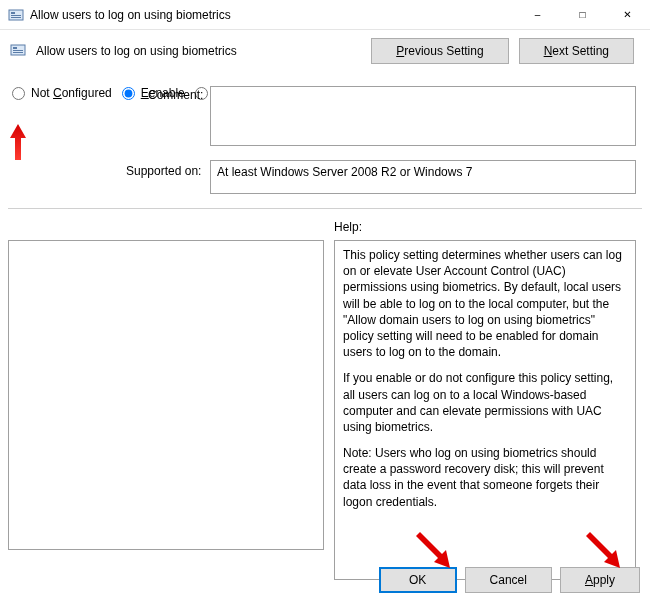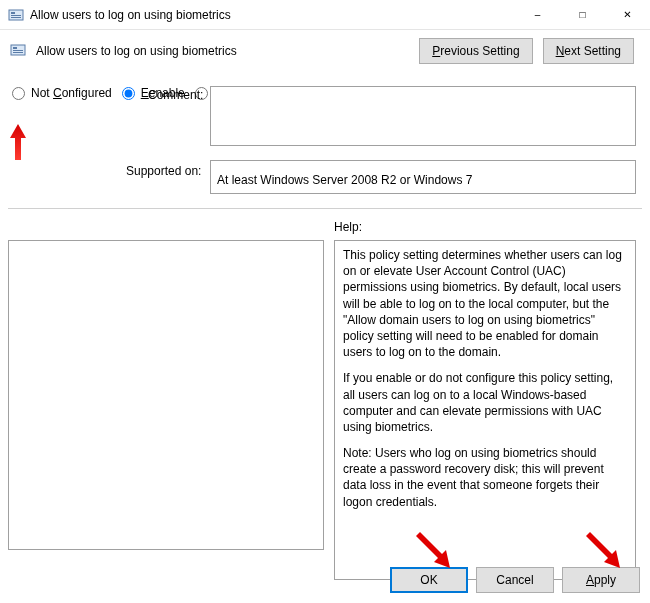--- a/index.html
+++ b/index.html
@@ -41,21 +41,21 @@
   .header-row .icon {
     width: 18px; height: 18px; margin-right: 8px;
     display: inline-flex;
   }
   .header-row .ht { flex: 1; font-size: 12px; }
   .navbtns { display: flex; gap: 10px; margin-right: 6px; }
   button.std {
     background: #e1e1e1;
     border: 1px solid #adadad;
     font: inherit;
-    padding: 5px 12px;
+    padding: 5px 24px;
     min-width: 80px;
   }
   button.default {
     background: #e1e1e1;
     border: 1px solid #0078d7;
     outline: 1px solid #0078d7;
     outline-offset: -2px;
   }
   .u { text-decoration: underline; }
   .radios {
@@ -82,21 +82,21 @@
     overflow-y: scroll;
   }
   .supported-label {
     position: absolute; left: 126px; top: 164px;
   }
   .supported-box {
     position: absolute; left: 210px; top: 160px;
     width: 426px; height: 34px;
     border: 1px solid #a0a0a0;
     background: #fff;
-    padding: 12px 6px;
+    padding: 4px 6px;
     overflow-y: scroll;
     font-size: 12px;
   }
   .divider {
     position: absolute; left: 8px; right: 8px; top: 208px;
     border-top: 1px solid #d0d0d0;
   }
   .options-label { position: absolute; left: 8px; top: 220px; margin-top: 40px; }
   .help-label { position: absolute; left: 334px; top: 220px; }
   .options-box {

